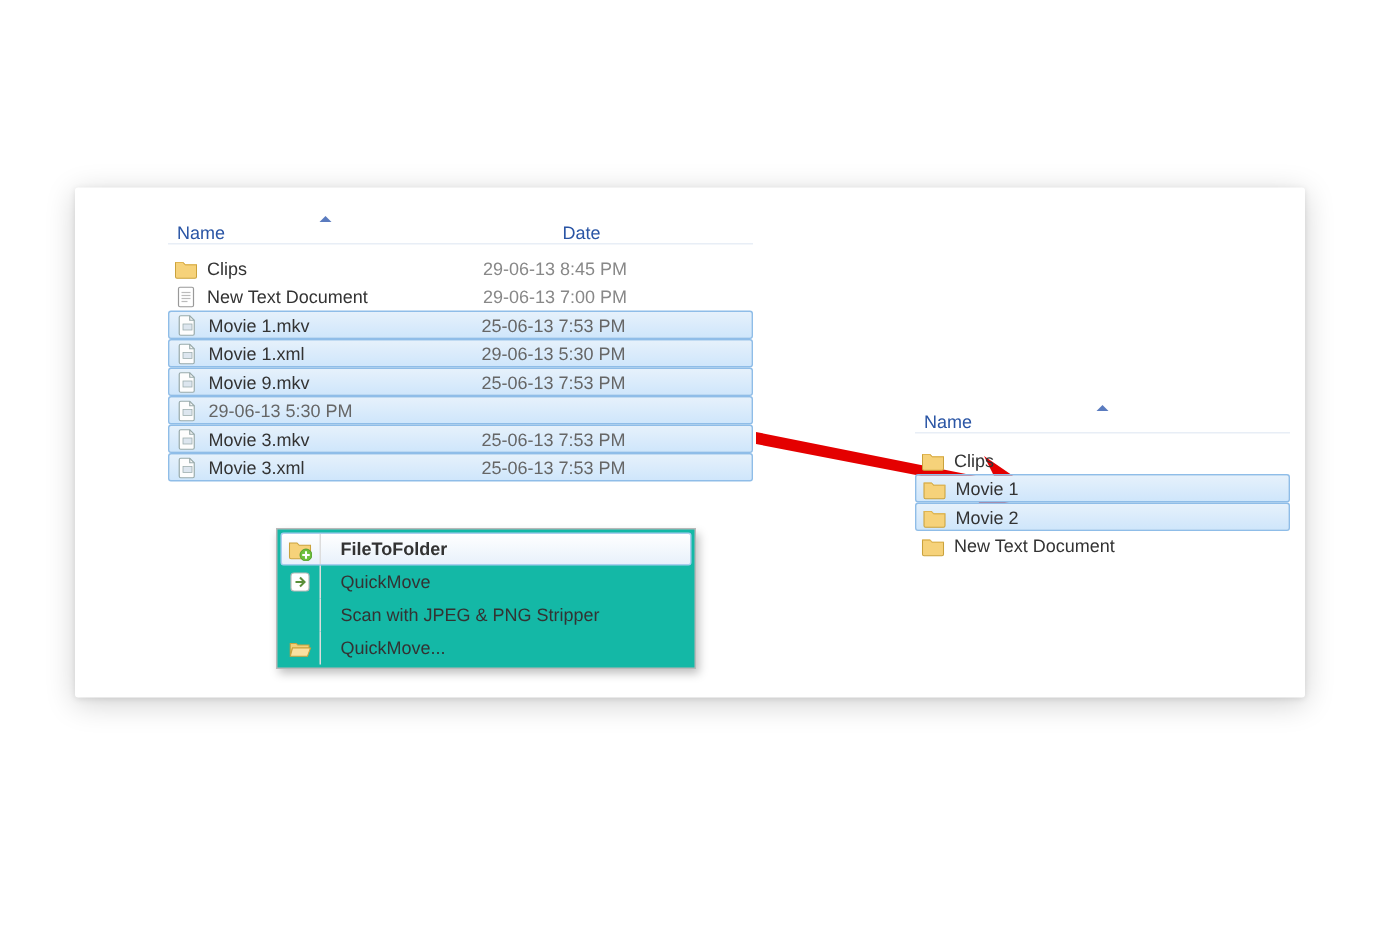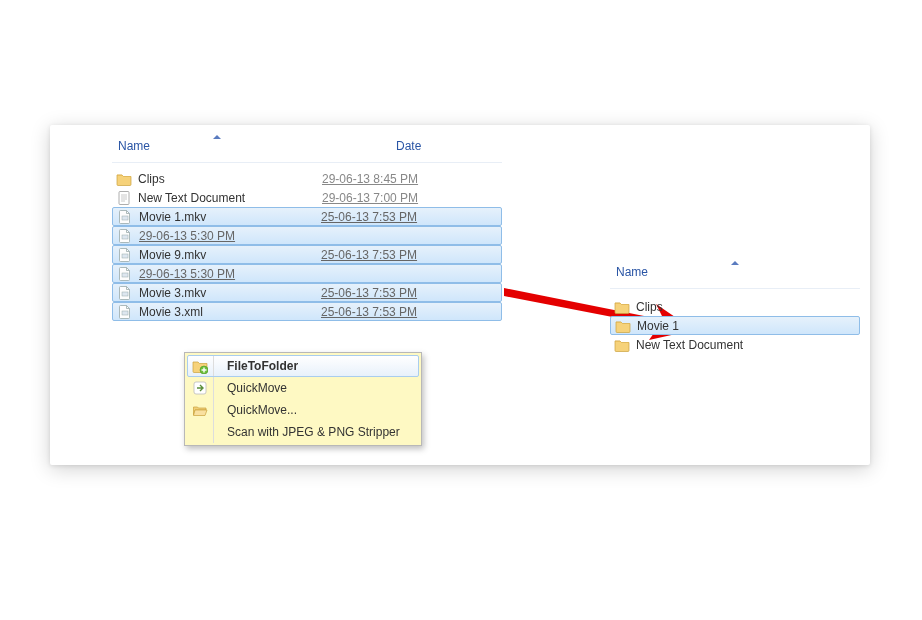--- a/index.html
+++ b/index.html
@@ -27,25 +27,24 @@
   
   .left-pane {
     position: absolute;
     left: 62px;
     top: 14px;
     width: 390px;
   }
   .col-headers {
     display: flex;
     height: 24px;
-    align-items: flex-start;
+    align-items: flex-end;
     color: #2a55a5;
     font-size: 12px;
     border-bottom: 1px solid #e8eef6;
-    gap: 21px;
   }
   .col-name { width: 210px; padding-left: 6px; position: relative; }
   .col-date { flex: 1; padding-left: 6px; position: relative; margin-left: 47px; }
   .sort-ind {
     position: absolute;
     top: -4px;
     left: 50%;
     width: 0; height: 0;
     border-left: 4px solid transparent;
     border-right: 4px solid transparent;
@@ -64,30 +63,30 @@
     border-radius: 2px;
     height: 19px;
   }
   .row .icon {
     width: 16px; height: 16px;
     margin: 0 6px 0 4px;
     display: flex; align-items: center; justify-content: center;
   }
   .row .fname { width: 184px; white-space: nowrap; overflow: hidden; }
   .row.selected .fname { width: 182px; }
-  .row .fdate { color: #888; text-decoration: underline; }
+  .row .fdate { color: #888; }
   .row.selected .fdate { color: #666; }
   
   
   .context-menu {
     position: absolute;
     left: 134px;
     top: 227px;
-    width: 238px;
-    background: #fef9c3;
+    width: 280px;
+    background: #14b8a6;
     border: 1px solid #b8b8b8;
     box-shadow: 2px 3px 6px rgba(0,0,0,0.25);
     padding: 2px;
   }
   .menu-item {
     display: flex;
     align-items: center;
     height: 22px;
     border-radius: 2px;
     padding-left: 2px;
@@ -192,20 +191,21 @@
           <span class="fdate">25-06-13 7:53 PM</span>
         </div>
         <div class="row selected">
           <span class="icon">
   <svg width="16" height="16" viewBox="0 0 16 16">
     <path d="M3.5 1.5 h6 l3 3 v9 a1 1 0 0 1 -1 1 h-8 a1 1 0 0 1 -1 -1 v-11 a1 1 0 0 1 1 -1 z" fill="#fdfdfd" stroke="#9aa" stroke-width="0.8"></path>
     <path d="M9.5 1.5 v3 h3" fill="none" stroke="#9aa" stroke-width="0.8"></path>
     <rect x="5" y="7" width="6" height="4" fill="#dde6ef" stroke="#9aa" stroke-width="0.5"></rect>
   </svg>
 </span>
+          <span class="fname">Movie 1.xml</span>
           <span class="fdate">29-06-13 5:30 PM</span>
         </div>
         <div class="row selected">
           <span class="icon">
   <svg width="16" height="16" viewBox="0 0 16 16">
     <path d="M3.5 1.5 h6 l3 3 v9 a1 1 0 0 1 -1 1 h-8 a1 1 0 0 1 -1 -1 v-11 a1 1 0 0 1 1 -1 z" fill="#fdfdfd" stroke="#9aa" stroke-width="0.8"></path>
     <path d="M9.5 1.5 v3 h3" fill="none" stroke="#9aa" stroke-width="0.8"></path>
     <rect x="5" y="7" width="6" height="4" fill="#dde6ef" stroke="#9aa" stroke-width="0.5"></rect>
   </svg>
 </span>
@@ -262,35 +262,35 @@
       </div>
       <div class="menu-item">
         <span class="mi-icon">
   <svg width="16" height="16" viewBox="0 0 16 16">
     <rect x="2" y="2" width="12" height="12" rx="2" fill="#fff" stroke="#bbb" stroke-width="0.8"></rect>
     <path d="M5 8 h5 M8 5 l3 3 -3 3" fill="none" stroke="#5a8f3a" stroke-width="1.4"></path>
   </svg>
 </span>
         <span class="mi-sep"></span>
         <span class="mi-label">QuickMove</span>
-      </div>
-      <div class="menu-item">
-        <span class="mi-icon">
-  <svg width="16" height="16" viewBox="0 0 16 16">
-    <path d="M1.5 5 h4 l1 1 H14 v2 H3 l-1.5 5 z" fill="#f0cf78" stroke="#caa23c" stroke-width="0.7"></path>
-    <path d="M3 8 H15 l-2 5.5 H1.5 z" fill="#f9e0a0" stroke="#caa23c" stroke-width="0.7"></path>
-  </svg>
-</span>
-        <span class="mi-sep"></span>
-        <span class="mi-label">QuickMove...</span>
       </div>
       <div class="menu-item">
         <span class="mi-icon"></span>
         <span class="mi-sep"></span>
         <span class="mi-label">Scan with JPEG &amp; PNG Stripper</span>
+      </div>
+      <div class="menu-item">
+        <span class="mi-icon">
+  <svg width="16" height="16" viewBox="0 0 16 16">
+    <path d="M1.5 5 h4 l1 1 H14 v2 H3 l-1.5 5 z" fill="#f0cf78" stroke="#caa23c" stroke-width="0.7"></path>
+    <path d="M3 8 H15 l-2 5.5 H1.5 z" fill="#f9e0a0" stroke="#caa23c" stroke-width="0.7"></path>
+  </svg>
+</span>
+        <span class="mi-sep"></span>
+        <span class="mi-label">QuickMove...</span>
       </div>
     </div>
 
   <svg class="arrow" viewBox="0 0 190 60">
     <defs></defs>
     <polygon points="0,8 160,40 152,24 190,50 145,60 155,46 0,16" fill="#e40000"></polygon>
   </svg>
 
   <div class="right-pane">
     <div class="col-headers">
@@ -311,20 +311,29 @@
         </div>
         <div class="right-row selected">
           <span class="icon">
   <svg width="16" height="16" viewBox="0 0 16 16">
     <path d="M1 4 h5 l1.5 1.5 H15 v8 a1 1 0 0 1 -1 1 H2 a1 1 0 0 1 -1 -1 z" fill="#f6d27a" stroke="#caa23c" stroke-width="0.7"></path>
     <path d="M1 4 h5 l1.5 1.5 H15" fill="none" stroke="#e8bb55" stroke-width="0.5"></path>
   </svg>
 </span>
           <span class="fname">Movie 1</span>
         </div>
+        <div class="right-row selected">
+          <span class="icon">
+  <svg width="16" height="16" viewBox="0 0 16 16">
+    <path d="M1 4 h5 l1.5 1.5 H15 v8 a1 1 0 0 1 -1 1 H2 a1 1 0 0 1 -1 -1 z" fill="#f6d27a" stroke="#caa23c" stroke-width="0.7"></path>
+    <path d="M1 4 h5 l1.5 1.5 H15" fill="none" stroke="#e8bb55" stroke-width="0.5"></path>
+  </svg>
+</span>
+          <span class="fname">Movie 2</span>
+        </div>
         <div class="right-row">
           <span class="icon">
   <svg width="16" height="16" viewBox="0 0 16 16">
     <path d="M1 4 h5 l1.5 1.5 H15 v8 a1 1 0 0 1 -1 1 H2 a1 1 0 0 1 -1 -1 z" fill="#f6d27a" stroke="#caa23c" stroke-width="0.7"></path>
     <path d="M1 4 h5 l1.5 1.5 H15" fill="none" stroke="#e8bb55" stroke-width="0.5"></path>
   </svg>
 </span>
           <span class="fname">New Text Document</span>
         </div>
       </div>

